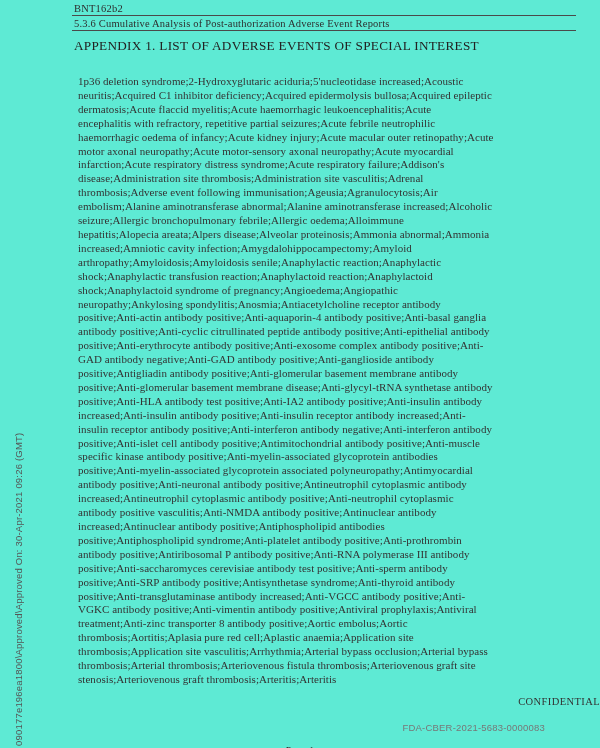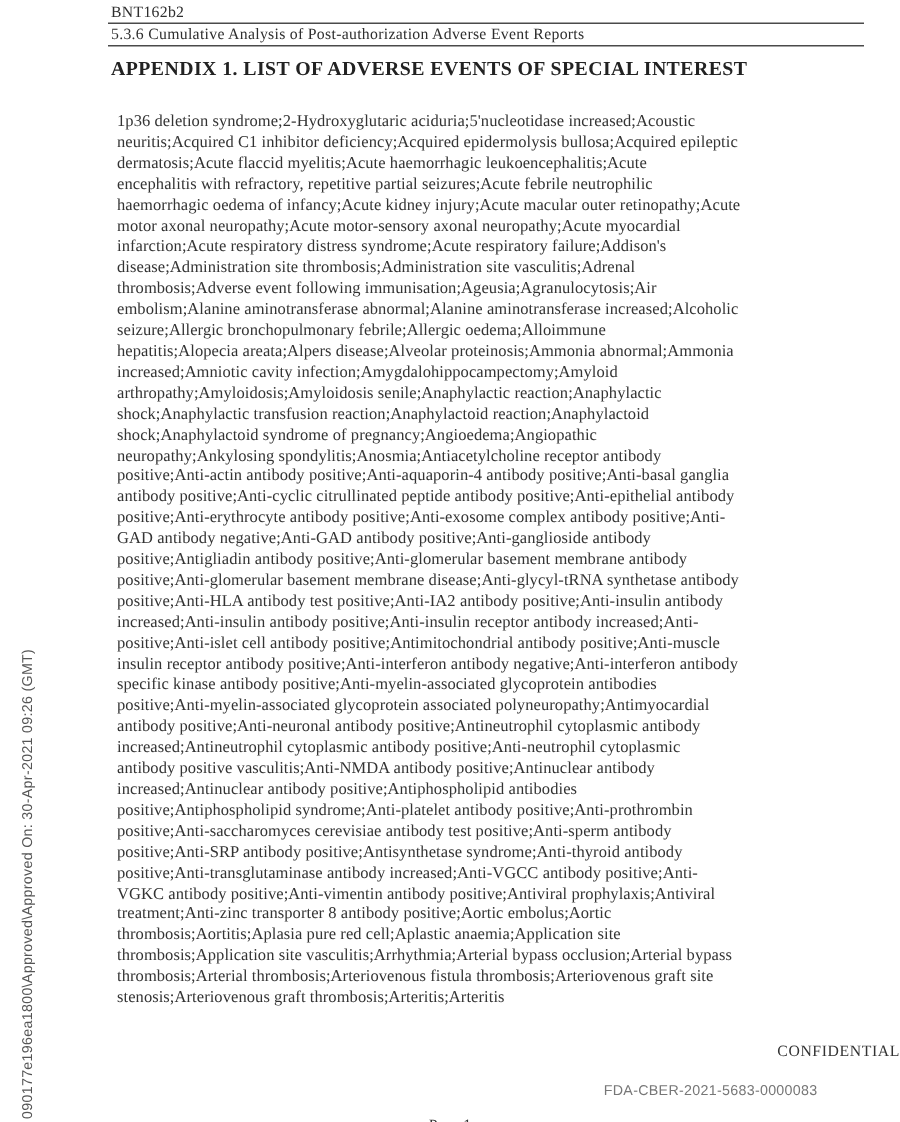--- a/index.html
+++ b/index.html
@@ -4,21 +4,21 @@
 <style>
   html, body {
     margin: 0;
     padding: 0;
     background: #e9e9e9;
   }
   .page {
     position: relative;
     width: 600px;
     height: 748px;
-    background: #ffffff;
+    background: #5eead4;
     overflow: hidden;
     font-family: "Liberation Serif", serif;
     color: #2e2e2e;
   }
   
   .doc-id {
     position: absolute;
     left: 74px;
     top: 3px;
     font-size: 10.5px;
@@ -45,21 +45,21 @@
     top: 30px;
     width: 504px;
     height: 0;
     border-top: 1.2px solid #4a4a4a;
   }
   .appendix-title {
     position: absolute;
     left: 74px;
     top: 38px;
     font-size: 13.2px;
-    font-weight: bold;
+    font-weight: normal;
     letter-spacing: 0.3px;
     color: #222;
   }
   
   .body-text {
     position: absolute;
     left: 78px;
     top: 75px;
     width: 474px;
     font-size: 11px;
@@ -152,29 +152,30 @@
       <div class="body-line">shock;Anaphylactoid syndrome of pregnancy;Angioedema;Angiopathic</div>
       <div class="body-line">neuropathy;Ankylosing spondylitis;Anosmia;Antiacetylcholine receptor antibody</div>
       <div class="body-line">positive;Anti-actin antibody positive;Anti-aquaporin-4 antibody positive;Anti-basal ganglia</div>
       <div class="body-line">antibody positive;Anti-cyclic citrullinated peptide antibody positive;Anti-epithelial antibody</div>
       <div class="body-line">positive;Anti-erythrocyte antibody positive;Anti-exosome complex antibody positive;Anti-</div>
       <div class="body-line">GAD antibody negative;Anti-GAD antibody positive;Anti-ganglioside antibody</div>
       <div class="body-line">positive;Antigliadin antibody positive;Anti-glomerular basement membrane antibody</div>
       <div class="body-line">positive;Anti-glomerular basement membrane disease;Anti-glycyl-tRNA synthetase antibody</div>
       <div class="body-line">positive;Anti-HLA antibody test positive;Anti-IA2 antibody positive;Anti-insulin antibody</div>
       <div class="body-line">increased;Anti-insulin antibody positive;Anti-insulin receptor antibody increased;Anti-</div>
+      <div class="body-line">insulin receptor antibody positive;Anti-interferon antibody negative;Anti-interferon antibody</div>
       <div class="body-line">positive;Anti-islet cell antibody positive;Antimitochondrial antibody positive;Anti-muscle</div>
-      <div class="body-line">insulin receptor antibody positive;Anti-interferon antibody negative;Anti-interferon antibody</div>
       <div class="body-line">specific kinase antibody positive;Anti-myelin-associated glycoprotein antibodies</div>
       <div class="body-line">positive;Anti-myelin-associated glycoprotein associated polyneuropathy;Antimyocardial</div>
       <div class="body-line">antibody positive;Anti-neuronal antibody positive;Antineutrophil cytoplasmic antibody</div>
       <div class="body-line">increased;Antineutrophil cytoplasmic antibody positive;Anti-neutrophil cytoplasmic</div>
       <div class="body-line">antibody positive vasculitis;Anti-NMDA antibody positive;Antinuclear antibody</div>
       <div class="body-line">increased;Antinuclear antibody positive;Antiphospholipid antibodies</div>
       <div class="body-line">positive;Antiphospholipid syndrome;Anti-platelet antibody positive;Anti-prothrombin</div>
+      <div class="body-line">antibody positive;Antiribosomal P antibody positive;Anti-RNA polymerase III antibody</div>
       <div class="body-line">positive;Anti-saccharomyces cerevisiae antibody test positive;Anti-sperm antibody</div>
       <div class="body-line">positive;Anti-SRP antibody positive;Antisynthetase syndrome;Anti-thyroid antibody</div>
       <div class="body-line">positive;Anti-transglutaminase antibody increased;Anti-VGCC antibody positive;Anti-</div>
       <div class="body-line">VGKC antibody positive;Anti-vimentin antibody positive;Antiviral prophylaxis;Antiviral</div>
       <div class="body-line">treatment;Anti-zinc transporter 8 antibody positive;Aortic embolus;Aortic</div>
       <div class="body-line">thrombosis;Aortitis;Aplasia pure red cell;Aplastic anaemia;Application site</div>
       <div class="body-line">thrombosis;Application site vasculitis;Arrhythmia;Arterial bypass occlusion;Arterial bypass</div>
       <div class="body-line">thrombosis;Arterial thrombosis;Arteriovenous fistula thrombosis;Arteriovenous graft site</div>
       <div class="body-line">stenosis;Arteriovenous graft thrombosis;Arteritis;Arteritis</div>
     </div>

